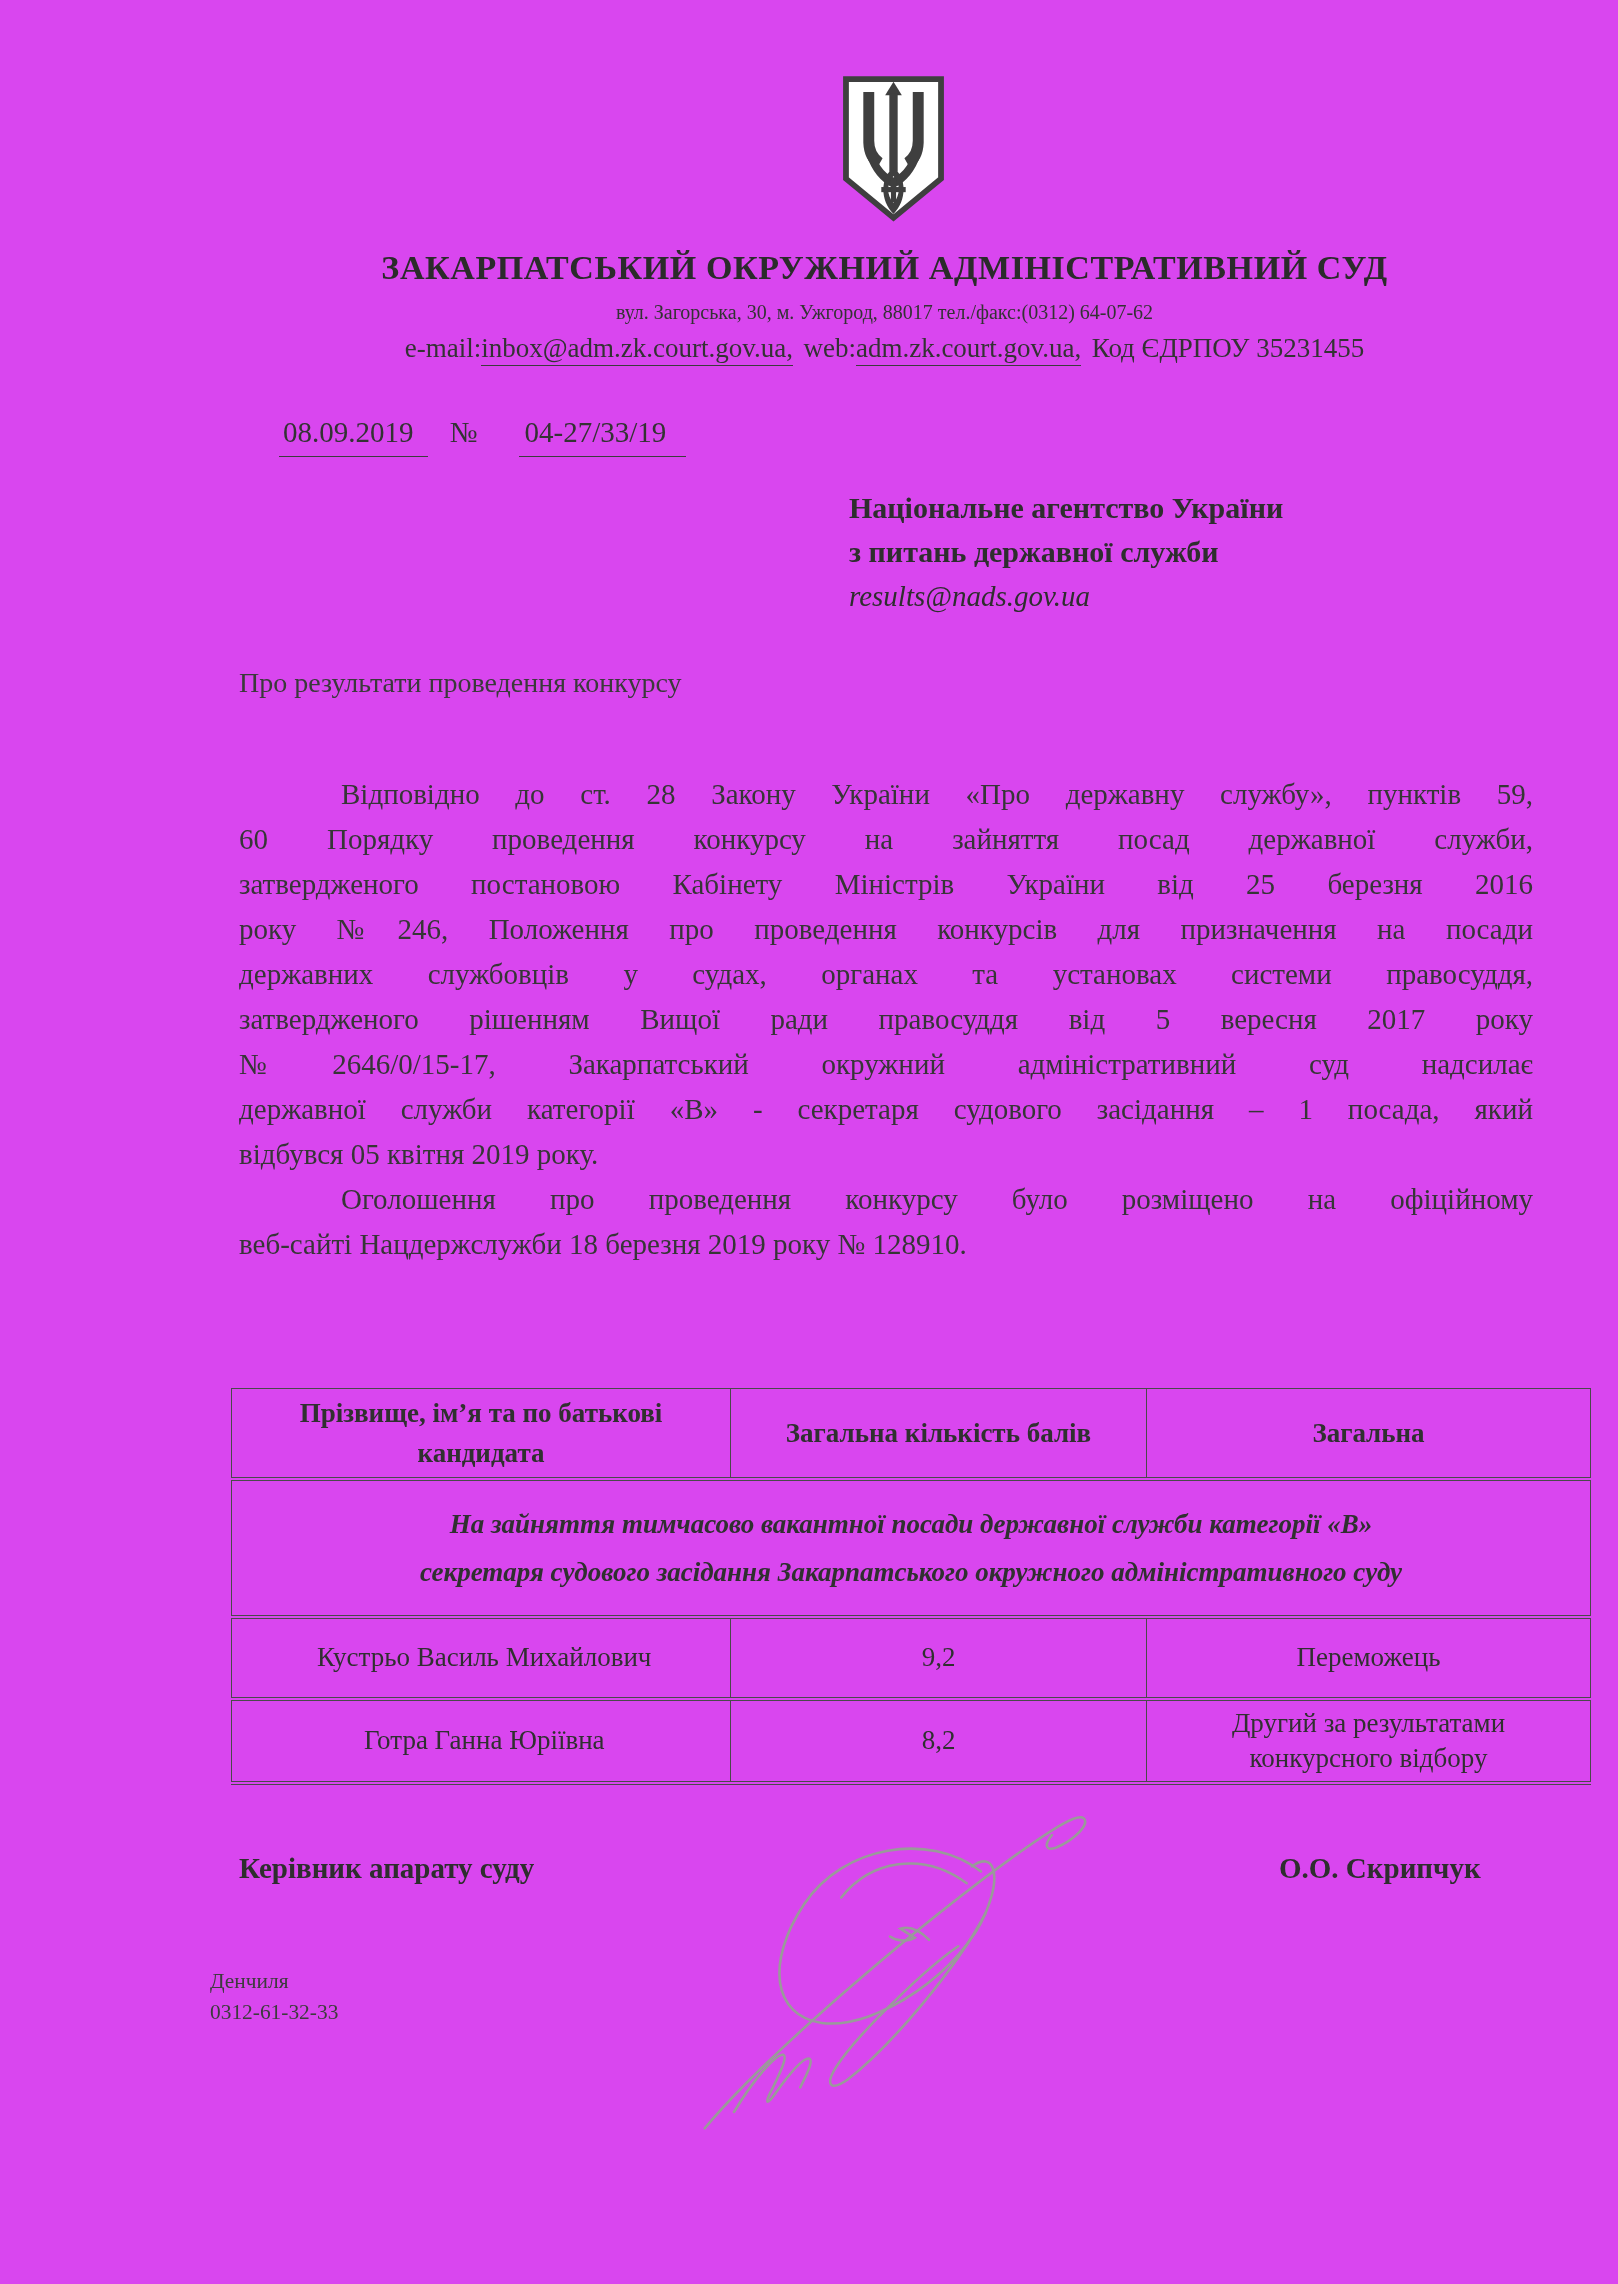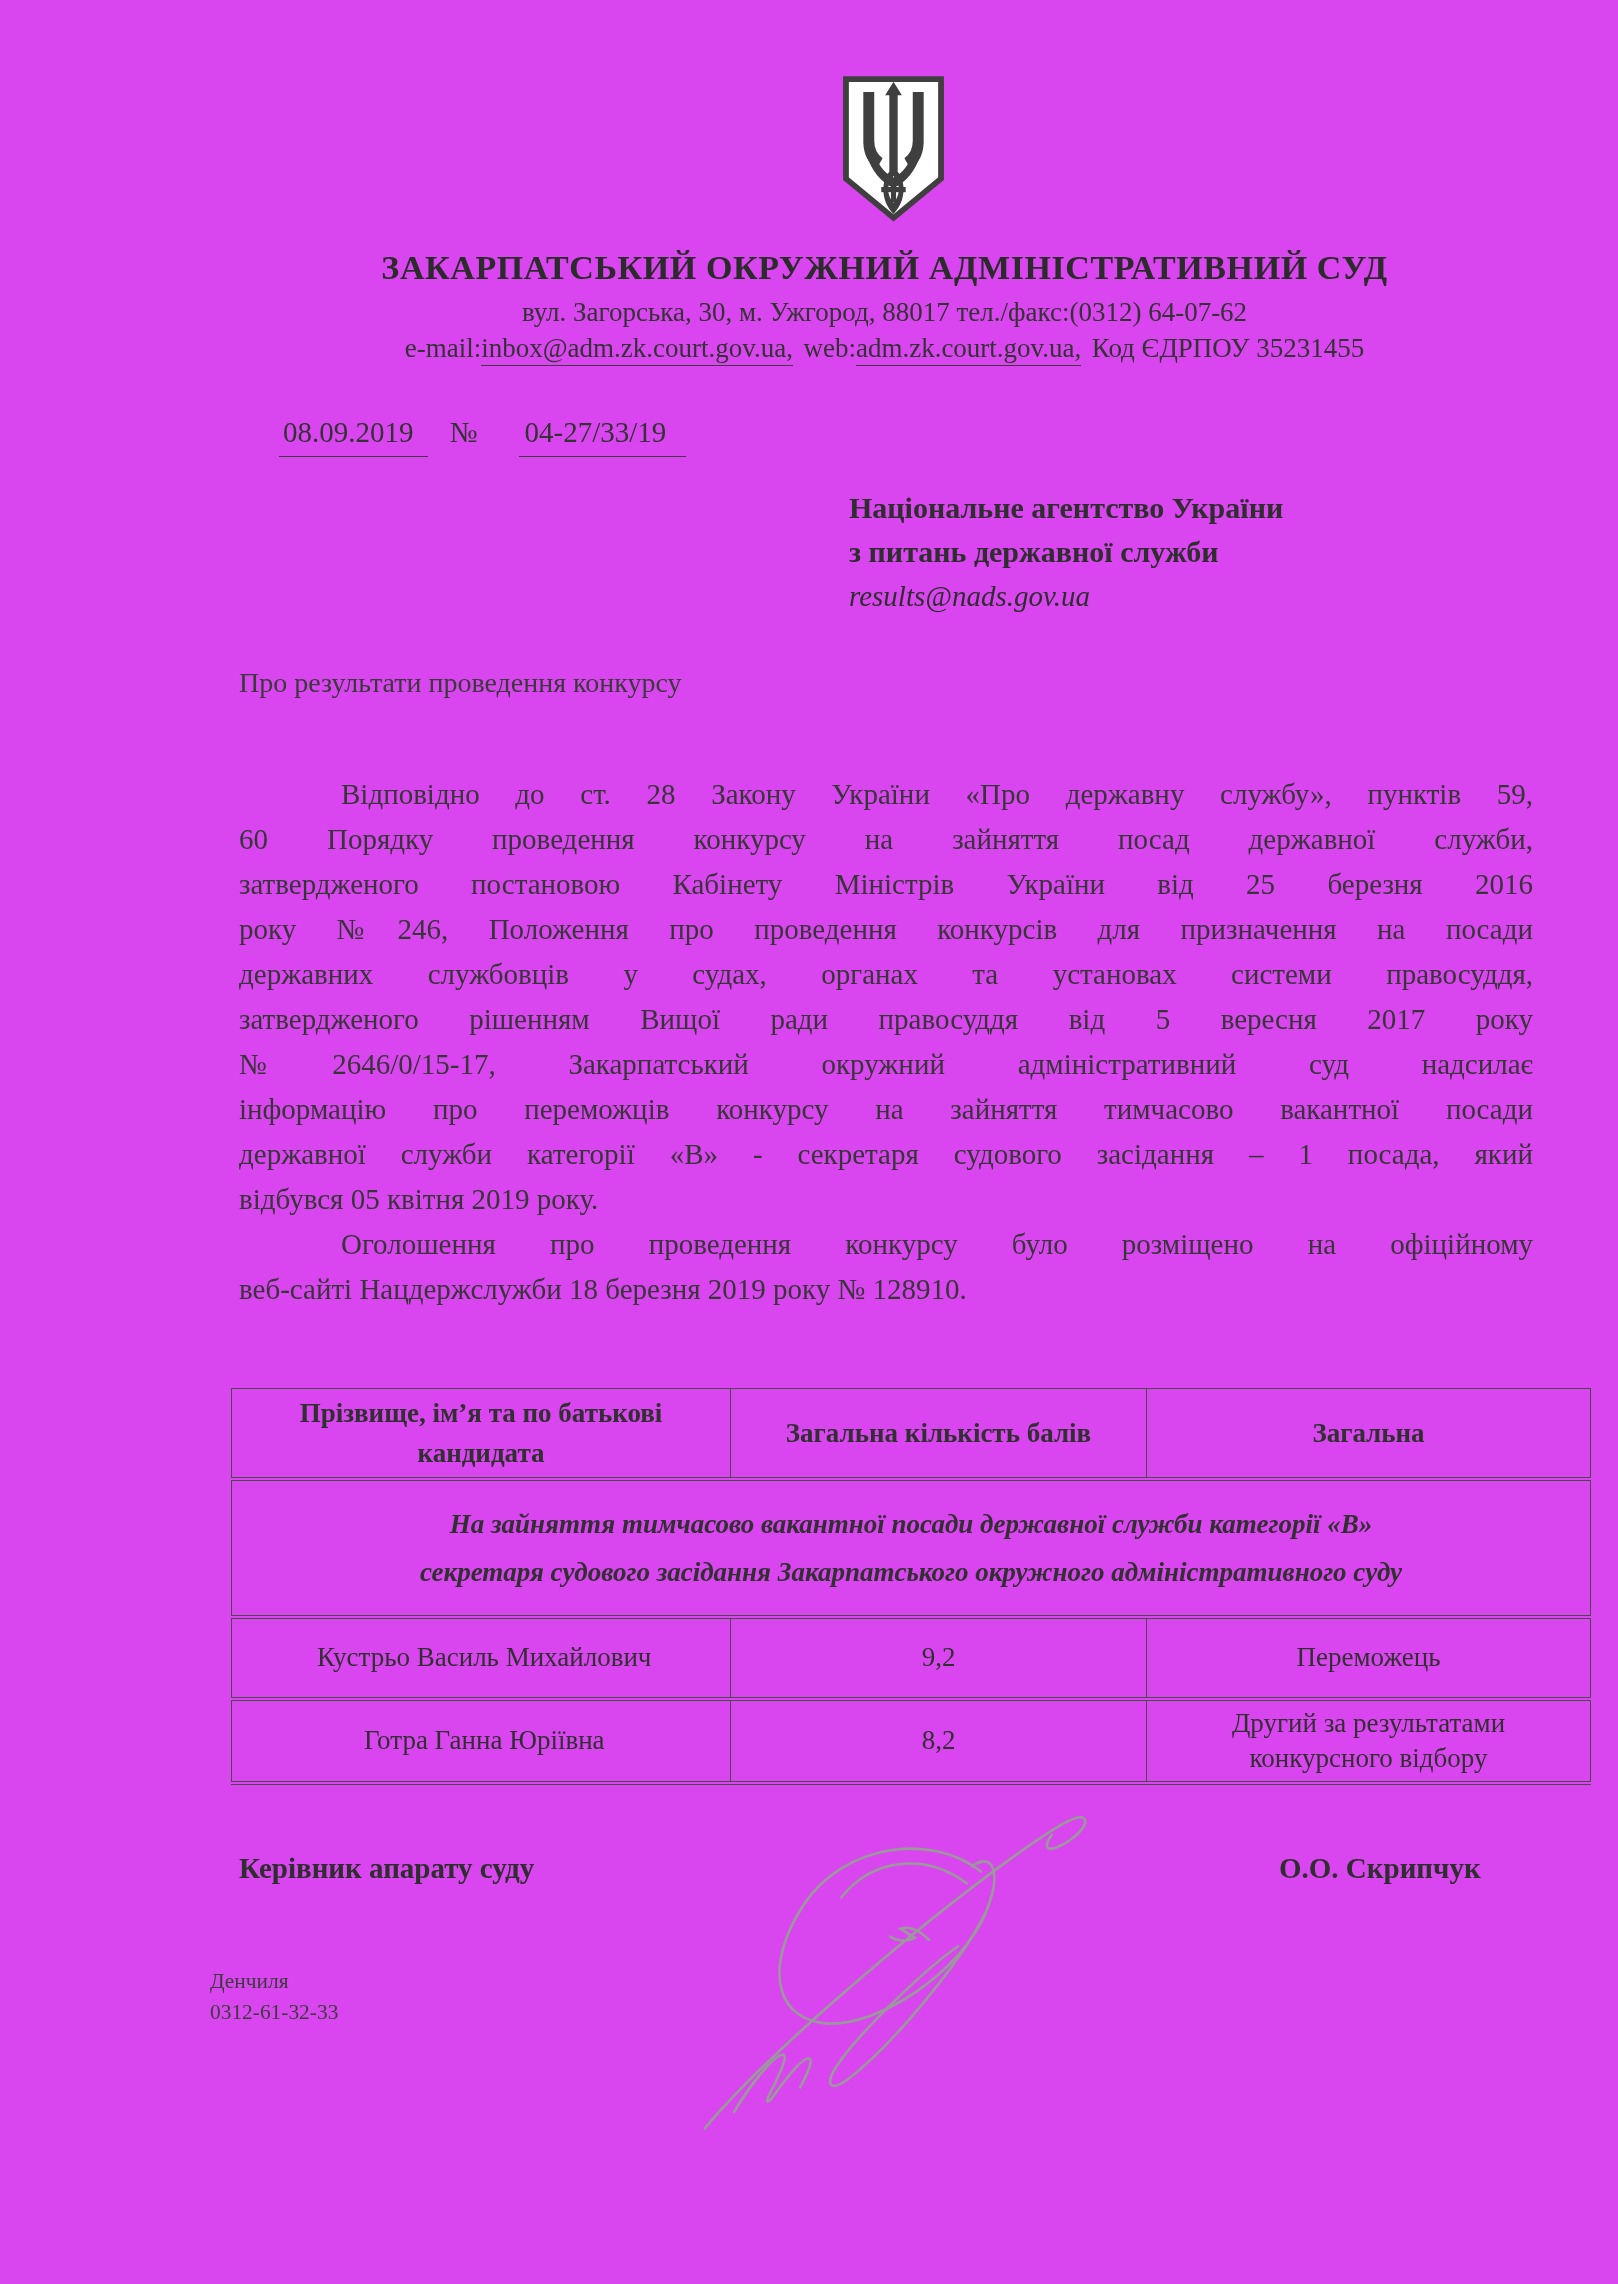--- a/index.html
+++ b/index.html
@@ -10,21 +10,21 @@
     background:#d946ef;
     font-family:"Liberation Serif", serif;
     color:#343434;
     overflow:hidden;
   }
   
   .emblem { position:absolute; left:840px; top:74px; width:107px; height:149px; }
   
   .letterhead { position:absolute; left:150px; top:248px; width:1469px; text-align:center; color:#2b2b2b; }
   .court-name { font-size:34px; font-weight:bold; letter-spacing:0.6px; line-height:39px; }
-  .addr-line  { font-size:27px; margin-top:9px; line-height:32.5px; color:#333333; }
+  .addr-line  { font-size:20px; margin-top:9px; line-height:32.5px; color:#333333; }
   .contact-line { font-size:27px; margin-top:2.6px; line-height:34px; color:#333333; }
   .u { border-bottom:1.9px solid #3c3c3c; padding-bottom:1.9px; }
   .sp { margin-left:10.4px; }
   
   .dateline { position:absolute; left:279px; top:416px; font-size:29px; color:#333333; }
   .date-u { display:inline-block; padding:0 14.3px 6.5px 3.9px; border-bottom:1.9px solid #3c3c3c; }
   .numsign { margin-left:22px; }
   .num-u { display:inline-block; margin-left:42px; padding:0 19.5px 6.5px 5.2px; border-bottom:1.9px solid #3c3c3c; }
   
   .recipient { position:absolute; left:849px; top:486px; font-size:30px; font-weight:bold; line-height:44px; color:#2e2e2e; }
@@ -99,21 +99,20 @@
 
   <div class="body-text">
     <div>
         <div class="line indent">Відповідно до ст. 28 Закону України «Про державну службу», пунктів 59,</div>
         <div class="line">60 Порядку проведення конкурсу на зайняття посад державної служби,</div>
         <div class="line">затвердженого постановою Кабінету Міністрів України від 25 березня 2016</div>
         <div class="line">року №246, Положення про проведення конкурсів для призначення на посади</div>
         <div class="line">державних службовців у судах, органах та установах системи правосуддя,</div>
         <div class="line">затвердженого рішенням Вищої ради правосуддя від 5 вересня 2017 року</div>
         <div class="line">№2646/0/15-17, Закарпатський окружний адміністративний суд надсилає</div>
-        <div class="line">інформацію про переможців конкурсу на зайняття тимчасово вакантної посади</div>
         <div class="line">державної служби категорії «В» - секретаря судового засідання – 1 посада, який</div>
         <div class="line last-line">відбувся 05 квітня 2019 року.</div>
       </div>
     <div>
         <div class="line indent">Оголошення про проведення конкурсу було розміщено на офіційному</div>
         <div class="line last-line">веб-сайті Нацдержслужби 18 березня 2019 року № 128910.</div>
       </div>
   </div>
 
   <table class="results-table">

